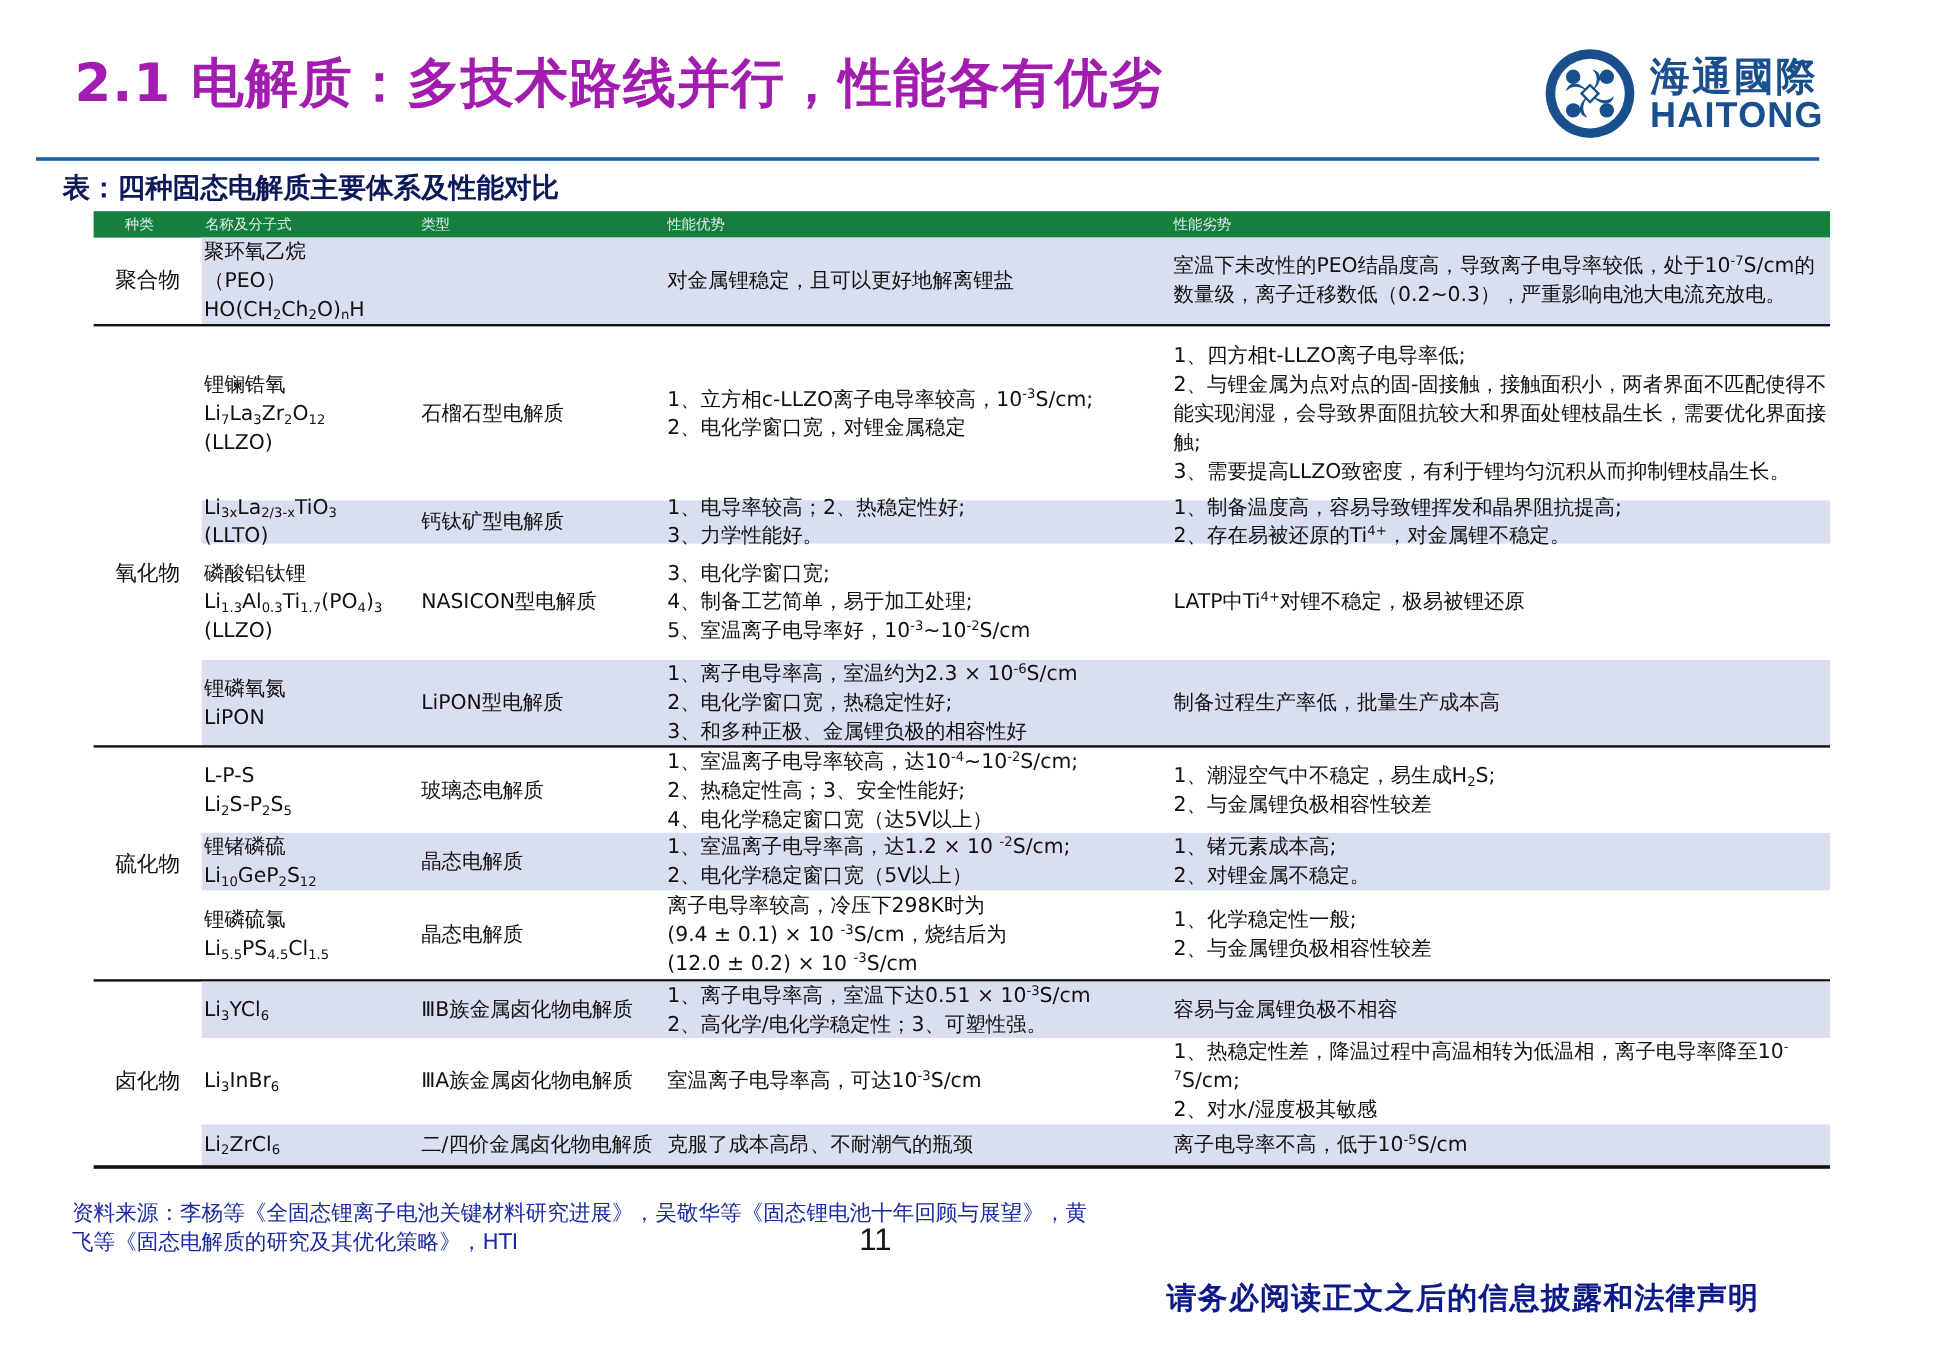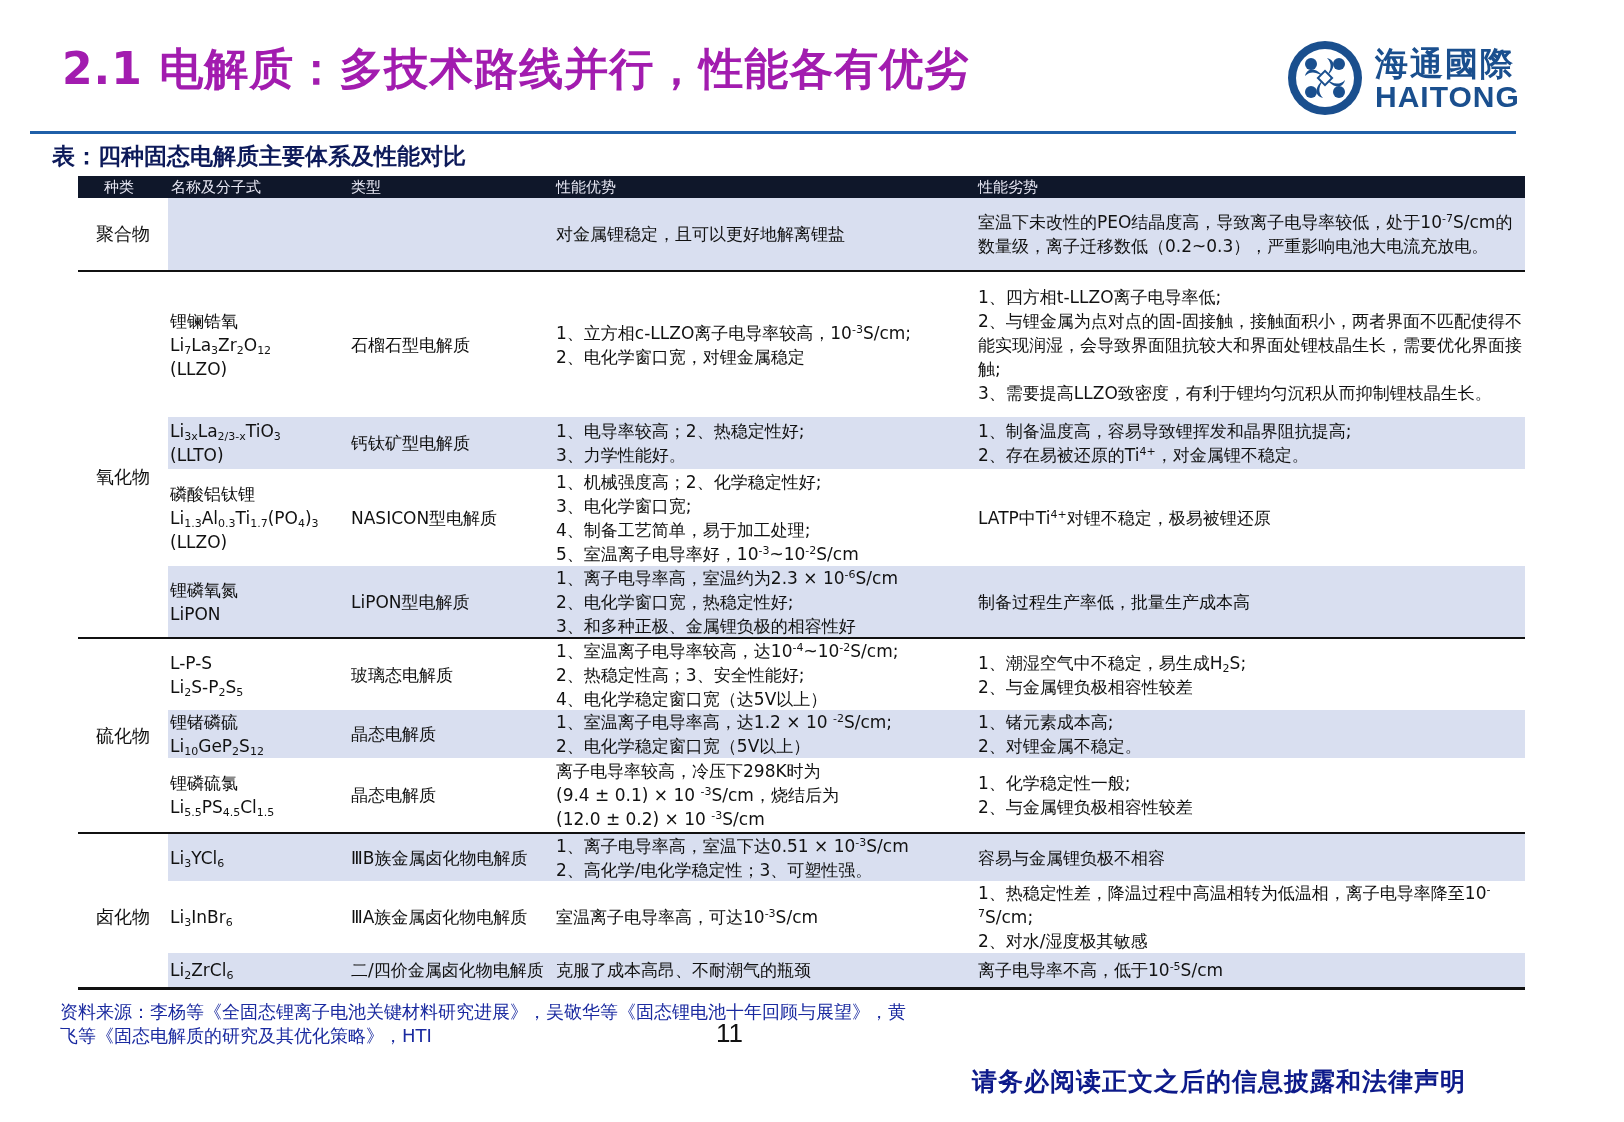--- a/index.html
+++ b/index.html
@@ -8,21 +8,21 @@
   .title { position:absolute; left:62px; top:40px; font-size:44px; font-weight:bold;
            color:#a21caf; letter-spacing:1px; white-space:nowrap; }
   .logo { position:absolute; left:1285px; top:38px; width:235px; height:82px; }
   .logo-mark { position:absolute; left:0; top:0; width:80px; height:80px; }
   .logo-cn { position:absolute; left:90px; top:4px; font-size:33px; color:#1a4f8e; font-weight:bold; letter-spacing:2px; white-space:nowrap; }
   .logo-en { position:absolute; left:90px; top:42px; font-size:30px; color:#1a4f8e; font-weight:bold; font-family:"Liberation Sans", sans-serif; letter-spacing:1px; white-space:nowrap; }
   .rule { position:absolute; left:30px; top:131px; width:1486px; height:3px; background:#1f5fa8; }
   .caption { position:absolute; left:52px; top:141px; font-size:23px; font-weight:bold; color:#0d1a5a; white-space:nowrap; }
 
   .table { position:absolute; left:78px; top:176px; width:1447px; }
-  .thead { position:relative; height:22px; background:#0f172a; color:#e8e8f4; font-size:15px; }
+  .thead { position:relative; height:22px; background:#15803d; color:#e8e8f4; font-size:12px; }
   .thead span { position:absolute; top:0; line-height:22px; white-space:nowrap; }
   .row { position:relative; font-size:17px; line-height:24px; }
   .row .shade { position:absolute; left:90px; right:0; top:0; bottom:0; background:#d9dff0; }
   .cell { position:absolute; top:0; bottom:0; display:flex; flex-direction:column; justify-content:center; }
   .c-name { left:92px; width:175px; }
   .c-type { left:273px; width:206px; }
   .c-adv  { left:478px; width:418px; }
   .c-dis  { left:900px; width:545px; }
   .cat { position:absolute; left:0; width:90px; text-align:left; font-size:18px; display:flex; align-items:center; justify-content:center; }
   .line { white-space:nowrap; }
@@ -69,20 +69,25 @@
     <span style="left:26px">种类</span>
     <span style="left:93px">名称及分子式</span>
     <span style="left:273px">类型</span>
     <span style="left:478px">性能优势</span>
     <span style="left:900px">性能劣势</span>
   </div>
 
   <div class="row" style="height:72px">
     <div class="shade"></div>
     <div class="cat" style="top:0;height:72px">聚合物</div>
+    <div class="cell c-name">
+      <div class="line">聚环氧乙烷</div>
+      <div class="line">（PEO）</div>
+      <div class="line">HO(CH<sub>2</sub>Ch<sub>2</sub>O)<sub>n</sub>H</div>
+    </div>
     <div class="cell c-type"></div>
     <div class="cell c-adv">
       <div class="line">对金属锂稳定，且可以更好地解离锂盐</div>
     </div>
     <div class="cell c-dis">
       <div class="wrap">室温下未改性的PEO结晶度高，导致离子电导率较低，处于10<sup>-7</sup>S/cm的数量级，离子迁移数低（0.2~0.3），严重影响电池大电流充放电。</div>
     </div>
   </div>
   <div class="thick"></div>
 
@@ -100,21 +105,21 @@
         <div class="line">1、立方相c-LLZO离子电导率较高，10<sup>-3</sup>S/cm;</div>
         <div class="line">2、电化学窗口宽，对锂金属稳定</div>
       </div>
       <div class="cell c-dis">
         <div class="wrap">1、四方相t-LLZO离子电导率低;</div>
         <div class="wrap">2、与锂金属为点对点的固-固接触，接触面积小，两者界面不匹配使得不能实现润湿，会导致界面阻抗较大和界面处锂枝晶生长，需要优化界面接触;</div>
         <div class="wrap">3、需要提高LLZO致密度，有利于锂均匀沉积从而抑制锂枝晶生长。</div>
       </div>
     </div>
 
-    <div class="row" style="height:52px">
+    <div class="row" style="height:36px">
       <div class="shade"></div>
       <div class="cell c-name">
         <div class="line">Li<sub>3x</sub>La<sub>2/3-x</sub>TiO<sub>3</sub></div>
         <div class="line">(LLTO)</div>
       </div>
       <div class="cell c-type">钙钛矿型电解质</div>
       <div class="cell c-adv">
         <div class="line">1、电导率较高；2、热稳定性好;</div>
         <div class="line">3、力学性能好。</div>
       </div>
@@ -125,21 +130,20 @@
     </div>
 
     <div class="row" style="height:97px">
       <div class="cell c-name">
         <div class="line">磷酸铝钛锂</div>
         <div class="line">Li<sub>1.3</sub>Al<sub>0.3</sub>Ti<sub>1.7</sub>(PO<sub>4</sub>)<sub>3</sub></div>
         <div class="line">(LLZO)</div>
       </div>
       <div class="cell c-type">NASICON型电解质</div>
       <div class="cell c-adv">
-        <div class="line">1、机械强度高；2、化学稳定性好;</div>
         <div class="line">3、电化学窗口宽;</div>
         <div class="line">4、制备工艺简单，易于加工处理;</div>
         <div class="line">5、室温离子电导率好，10<sup>-3</sup>~10<sup>-2</sup>S/cm</div>
       </div>
       <div class="cell c-dis">
         <div class="line">LATP中Ti<sup>4+</sup>对锂不稳定，极易被锂还原</div>
       </div>
     </div>
 
     <div class="row" style="height:71px">

